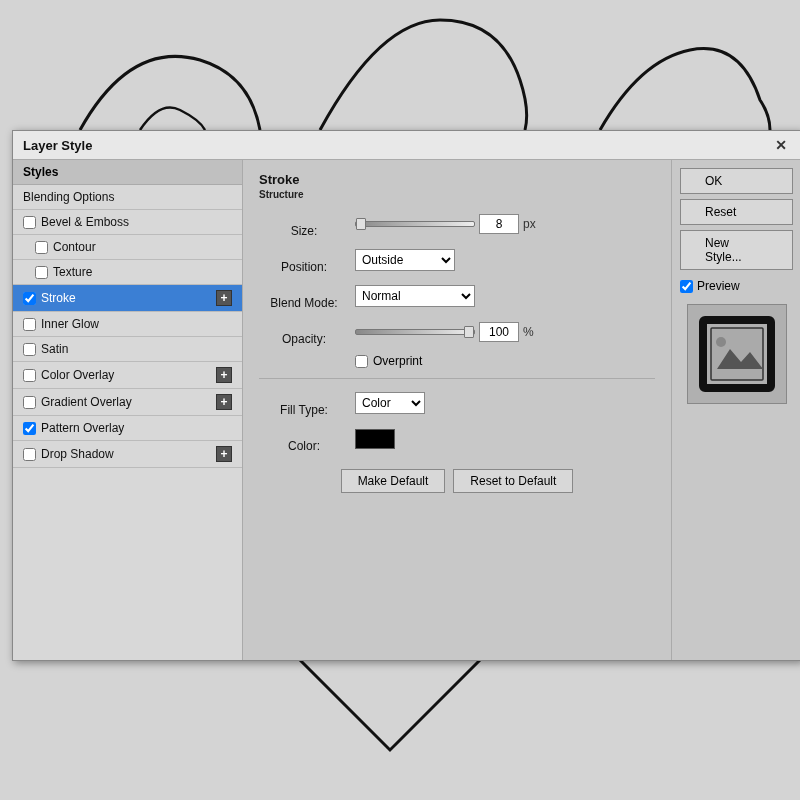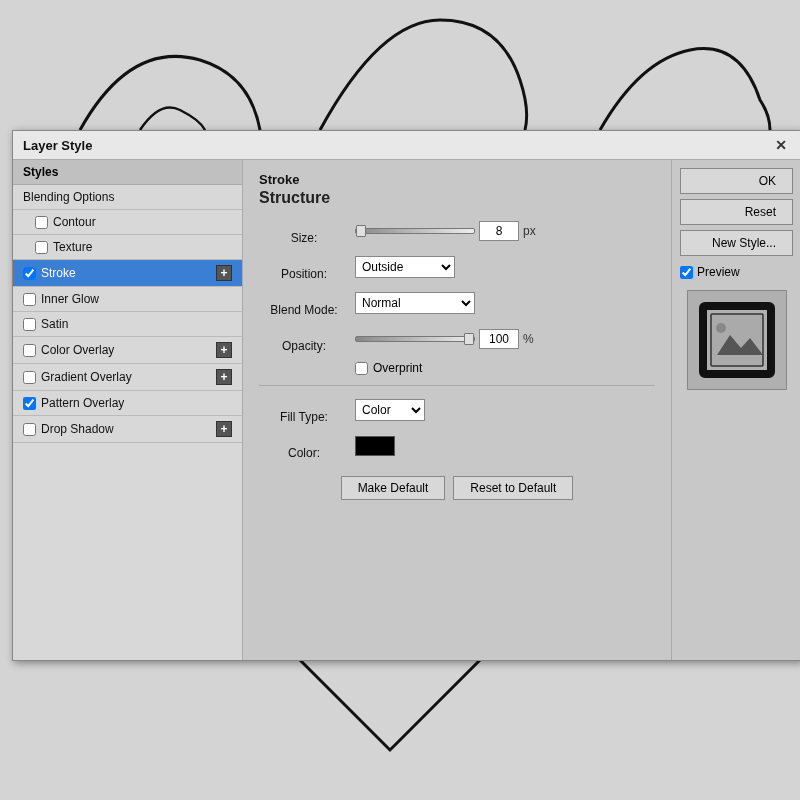--- a/index.html
+++ b/index.html
@@ -148,21 +148,21 @@
       padding: 12px 16px;
       background: #c8c8c8;
     }
     .section-title {
       font-size: 13px;
       font-weight: bold;
       margin-bottom: 2px;
       color: #111;
     }
     .section-subtitle {
-      font-size: 16px;
+      font-size: 10px;
       font-weight: bold;
       margin-bottom: 10px;
       color: #222;
     }
 
     .form-row {
       display: flex;
       align-items: center;
       margin-bottom: 8px;
       gap: 6px;
@@ -263,26 +263,26 @@
       width: 130px;
       padding: 8px;
       background: #c8c8c8;
       border-left: 1px solid #aaa;
       display: flex;
       flex-direction: column;
       gap: 5px;
     }
     .right-btn {
       width: 100%;
-      padding: 5px 16px;
+      padding: 5px 24px;
       background: #d8d8d8;
       border: 1px solid #888;
       font-size: 12px;
       cursor: pointer;
-      text-align: right;
+      text-align: left;
     }
 
     .preview-label {
       display: flex;
       align-items: center;
       gap: 4px;
       font-size: 12px;
       margin-top: 4px;
     }
 
@@ -337,20 +337,26 @@
 
   <div class="dialog-body">
 
     <div class="sidebar">
       <div class="sidebar-header">Styles</div>
 
       <div class="sidebar-item blending">
         <span>Blending Options</span>
       </div>
 
+      <div class="sidebar-item">
+        <span class="check-label">
+          <input type="checkbox" style="">
+          <span>Bevel &amp; Emboss</span>
+        </span>
+      </div>
 
       <div class="sidebar-item sub">
         <span class="check-label">
           <input type="checkbox" style="">
           <span>Contour</span>
         </span>
       </div>
 
       <div class="sidebar-item sub">
         <span class="check-label">

